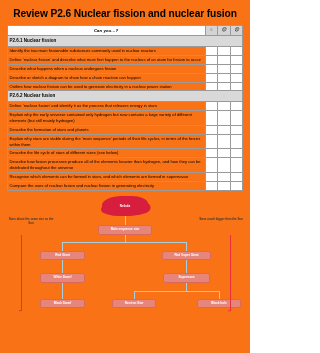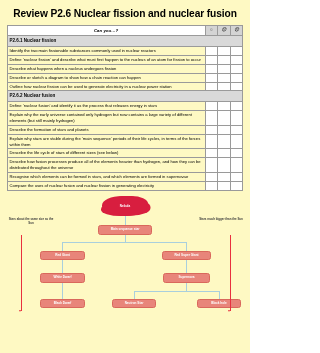--- a/index.html
+++ b/index.html
@@ -3,21 +3,21 @@
 <meta charset="utf-8">
 <style>
   * { box-sizing: border-box; }
   html, body {
     margin: 0; padding: 0;
     width: 250px; height: 353px;
     background: #ffffff;
     font-family: "Liberation Sans", sans-serif;
     overflow: hidden;
   }
-  .page { width: 250px; height: 353px; position: relative; background:#fef9c3; padding: 0; }
+  .page { width: 250px; height: 353px; position: relative; background:#f97316; padding: 0; }
 
   .page-title {
     font-size: 10.2px;
     font-weight: bold;
     text-align: center;
     color: #000;
     padding: 8px 6px 6px 6px;
     letter-spacing: -0.1px;
     line-height: 1.1;
   }

